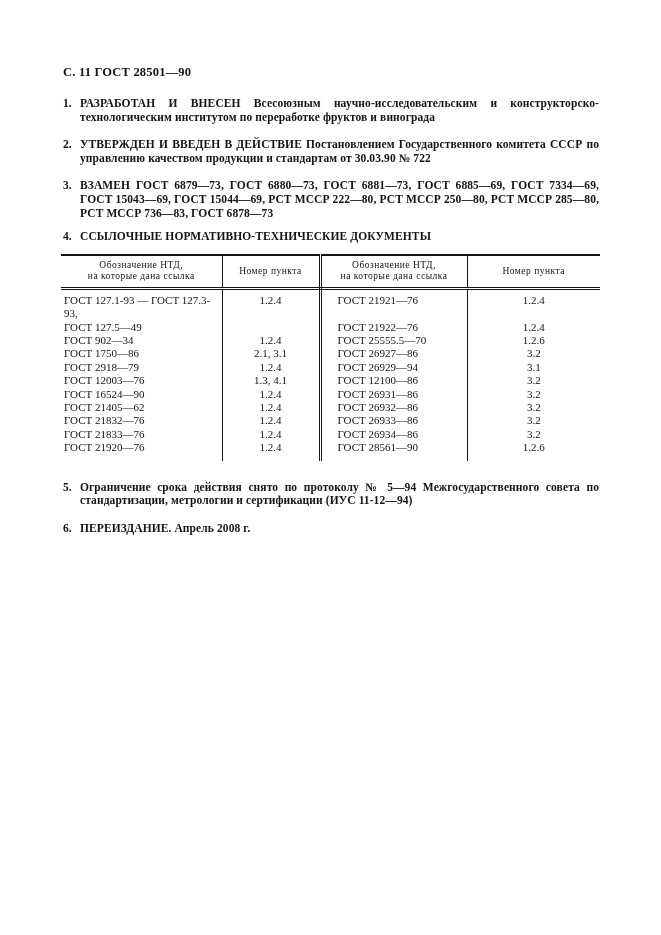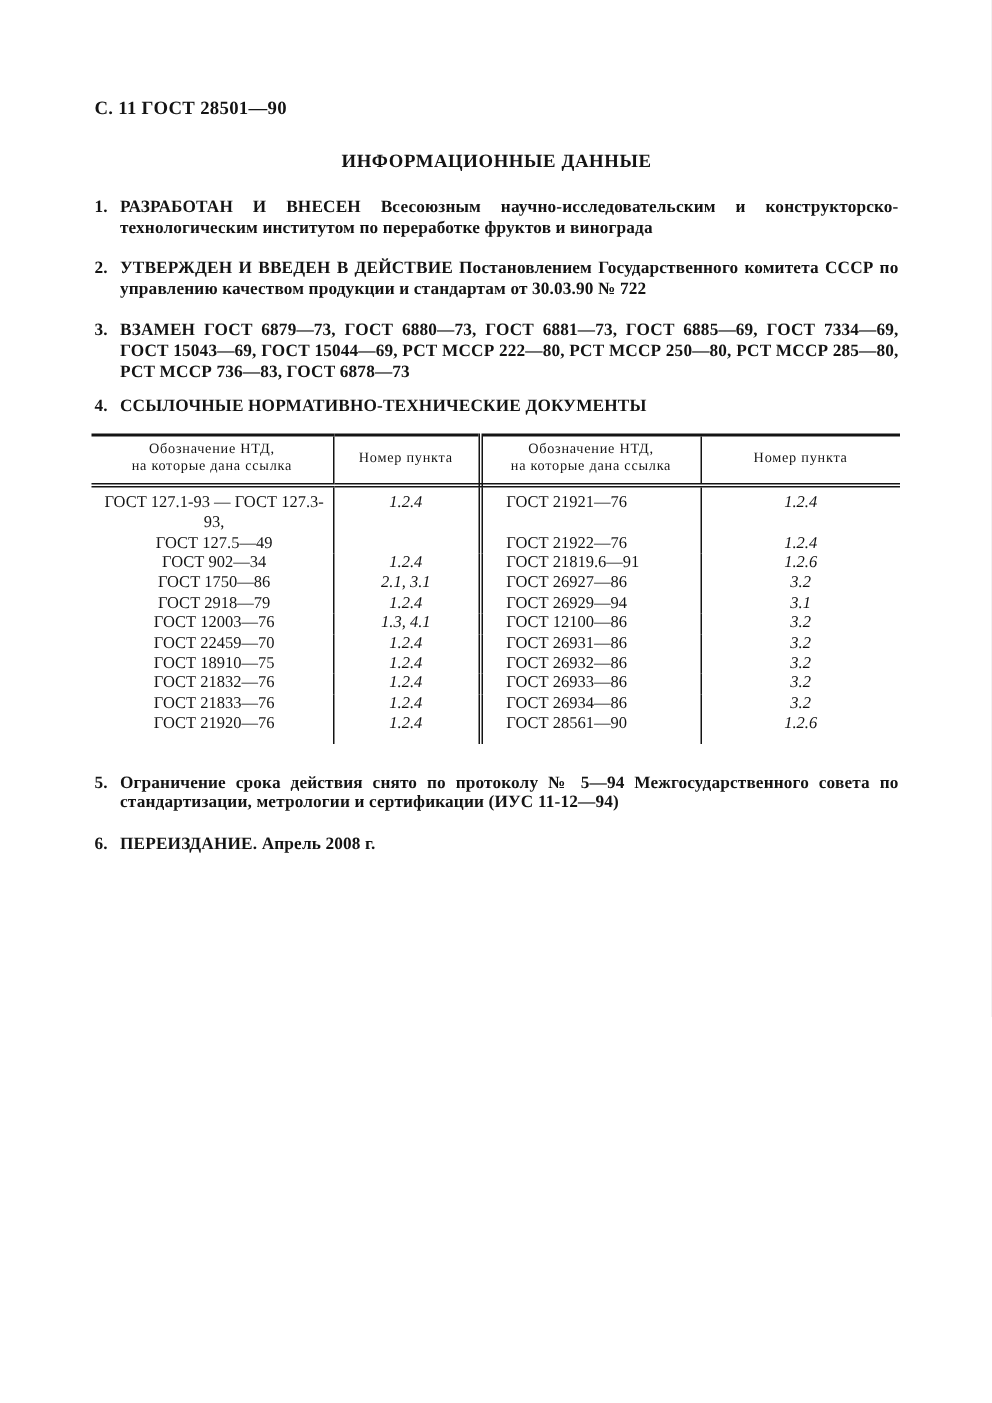--- a/index.html
+++ b/index.html
@@ -64,35 +64,34 @@
     font-size: 11px;
     line-height: 13.4px;
     vertical-align: top;
     padding: 0;
   }
   table.refs tbody tr:first-child td { padding-top: 4px; }
   table.refs tbody tr:last-child td { padding-bottom: 6px; }
   .c1 { border-right: 1px solid #141414; }
   .c2 { border-right: 3px double #141414; }
   .c3 { border-right: 1px solid #141414; }
-  td.c1 { padding-left: 3px !important; text-align: center; }
+  td.c1 { padding-left: 3px !important; }
   td.c3 { padding-left: 16px !important; }
-  td.c2, td.c4 { text-align: center; font-style: italic; }
+  td.c2, td.c4 { text-align: center; }
   .th-line { display: block; }
 
   .bottom-items { margin-top: 20px; }
 </style>
 </head>
 <body>
 
 <div class="page">
 
   <div class="doc-header">С. 11 ГОСТ 28501—90</div>
 
-  <h1 class="doc-title">ИНФОРМАЦИОННЫЕ ДАННЫЕ</h1>
 
   <div class="items-block">
 
     <div class="item">
       <span class="item-num">1.</span>
       <span class="item-text">РАЗРАБОТАН И ВНЕСЕН Всесоюзным научно-исследовательским и конструкторско-технологическим институтом по переработке фруктов и винограда</span>
     </div>
 
     <div class="item">
       <span class="item-num">2.</span>
@@ -145,21 +144,21 @@
       </tr>
       <tr>
         <td class="c1">ГОСТ 127.5—49</td>
         <td class="c2"></td>
         <td class="c3">ГОСТ 21922—76</td>
         <td class="c4">1.2.4</td>
       </tr>
       <tr>
         <td class="c1">ГОСТ 902—34</td>
         <td class="c2">1.2.4</td>
-        <td class="c3">ГОСТ 21819.6—91</td>
+        <td class="c3">ГОСТ 25555.5—70</td>
         <td class="c4">1.2.6</td>
       </tr>
       <tr>
         <td class="c1">ГОСТ 1750—86</td>
         <td class="c2">2.1, 3.1</td>
         <td class="c3">ГОСТ 26927—86</td>
         <td class="c4">3.2</td>
       </tr>
       <tr>
         <td class="c1">ГОСТ 2918—79</td>
@@ -167,27 +166,27 @@
         <td class="c3">ГОСТ 26929—94</td>
         <td class="c4">3.1</td>
       </tr>
       <tr>
         <td class="c1">ГОСТ 12003—76</td>
         <td class="c2">1.3, 4.1</td>
         <td class="c3">ГОСТ 12100—86</td>
         <td class="c4">3.2</td>
       </tr>
       <tr>
-        <td class="c1">ГОСТ 22459—70</td>
+        <td class="c1">ГОСТ 16524—90</td>
         <td class="c2">1.2.4</td>
         <td class="c3">ГОСТ 26931—86</td>
         <td class="c4">3.2</td>
       </tr>
       <tr>
-        <td class="c1">ГОСТ 18910—75</td>
+        <td class="c1">ГОСТ 21405—62</td>
         <td class="c2">1.2.4</td>
         <td class="c3">ГОСТ 26932—86</td>
         <td class="c4">3.2</td>
       </tr>
       <tr>
         <td class="c1">ГОСТ 21832—76</td>
         <td class="c2">1.2.4</td>
         <td class="c3">ГОСТ 26933—86</td>
         <td class="c4">3.2</td>
       </tr>

